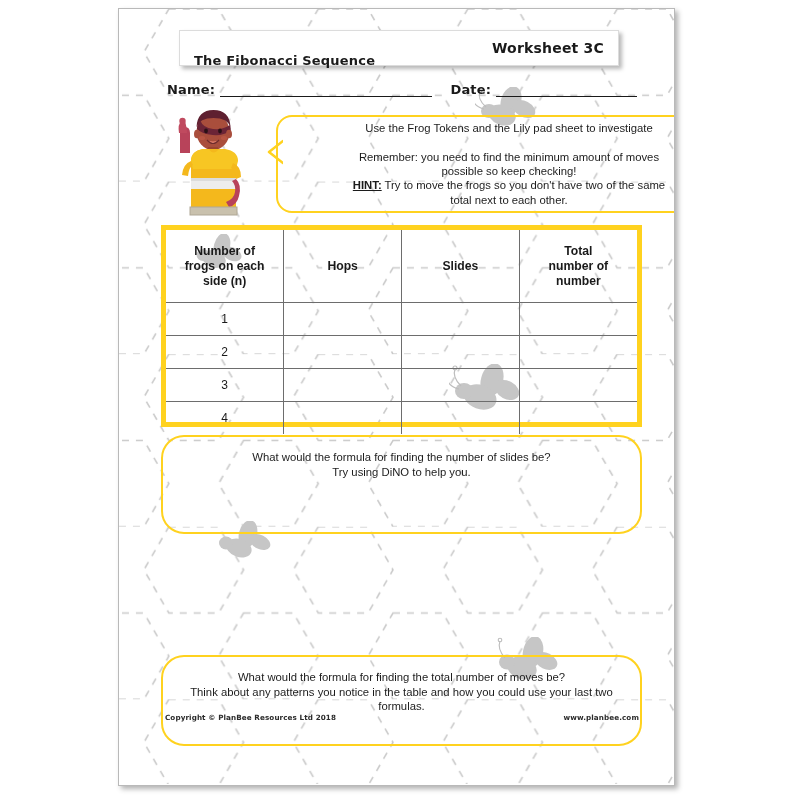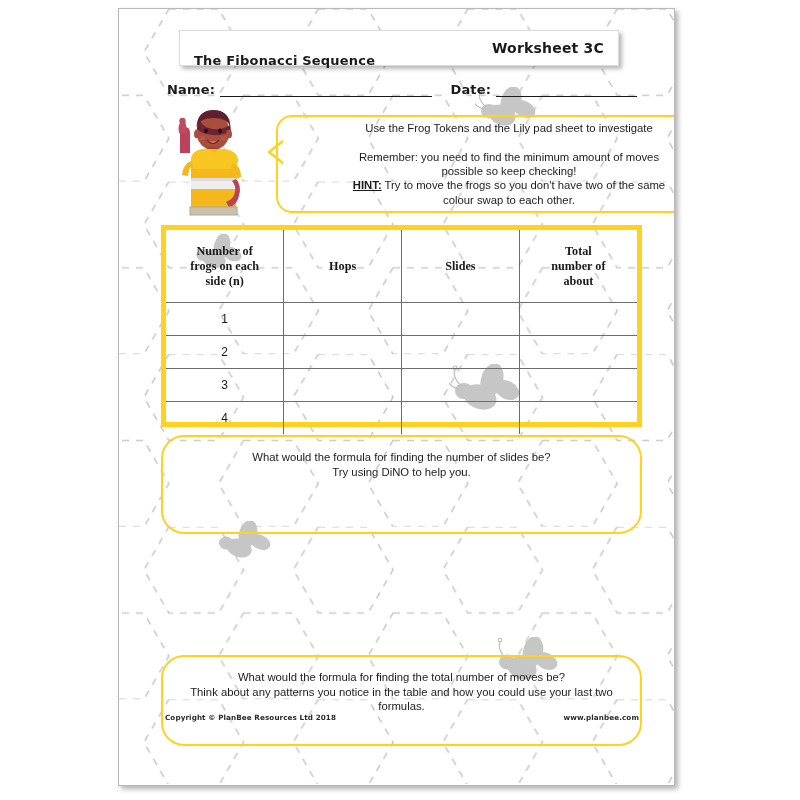--- a/index.html
+++ b/index.html
@@ -103,21 +103,21 @@
   #frogtable td{
     border:1px solid #6d6d6d;
     text-align:center;
     vertical-align:middle;
     font-size:11px;
     color:#1a1a1a;
     padding:0;
   }
   #frogtable tr.hdr td{
     height:72px;
-    font-family:Liberation Serif, serif;
+    font-family:Liberation Sans, sans-serif;
     font-weight:bold;
     font-size:12.2px;
     line-height:15px;
     margin-top:12px;
   }
   #frogtable tr.body td{height:32px;font-size:12px;}
   #frogtable td.noborder-t{border-top:none;}
   #frogtable td.noborder-l{border-left:none;}
   #frogtable td.noborder-r{border-right:none;}
   #frogtable td.noborder-b{border-bottom:none;}
@@ -290,39 +290,39 @@
   <svg id="speech-tail" viewBox="0 0 16 26">
     <path d="M16 2 L2 13 L16 24" fill="#ffffff" stroke="#FFD21F" stroke-width="2.5" stroke-linejoin="round" stroke-linecap="round"></path>
   </svg>
   <div id="speech">
     <div class="bubble-text">
       <span>Use the Frog Tokens and the Lily pad sheet to investigate</span><br>
       <br>
       <span>Remember: you need to find the minimum amount of moves</span><br>
       <span>possible so keep checking!</span><br>
       <span class="hint-lbl">HINT:</span><span> Try to move the frogs so you don't have two of the same</span><br>
-      <span>colour swap to each other.</span>
+      <span>total next to each other.</span>
     </div>
   </div>
 
   <div id="table-frame">
     <table id="frogtable">
       <tbody>
             <tr class="hdr">
         <td class="noborder-t noborder-l">
           <span>Number of</span><br>
           <span>frogs on each</span><br>
           <span>side (n)</span>
         </td>
         <td class="noborder-t">Hops</td>
         <td class="noborder-t">Slides</td>
         <td class="noborder-t noborder-r">
           <span>Total</span><br>
           <span>number of</span><br>
-          <span>about</span>
+          <span>number</span>
         </td>
       </tr>
       <tr class="body">
         <td class="noborder-l">1</td>
         <td></td>
         <td></td>
         <td class="noborder-r"></td>
       </tr>
       <tr class="body">
         <td class="noborder-l">2</td>

